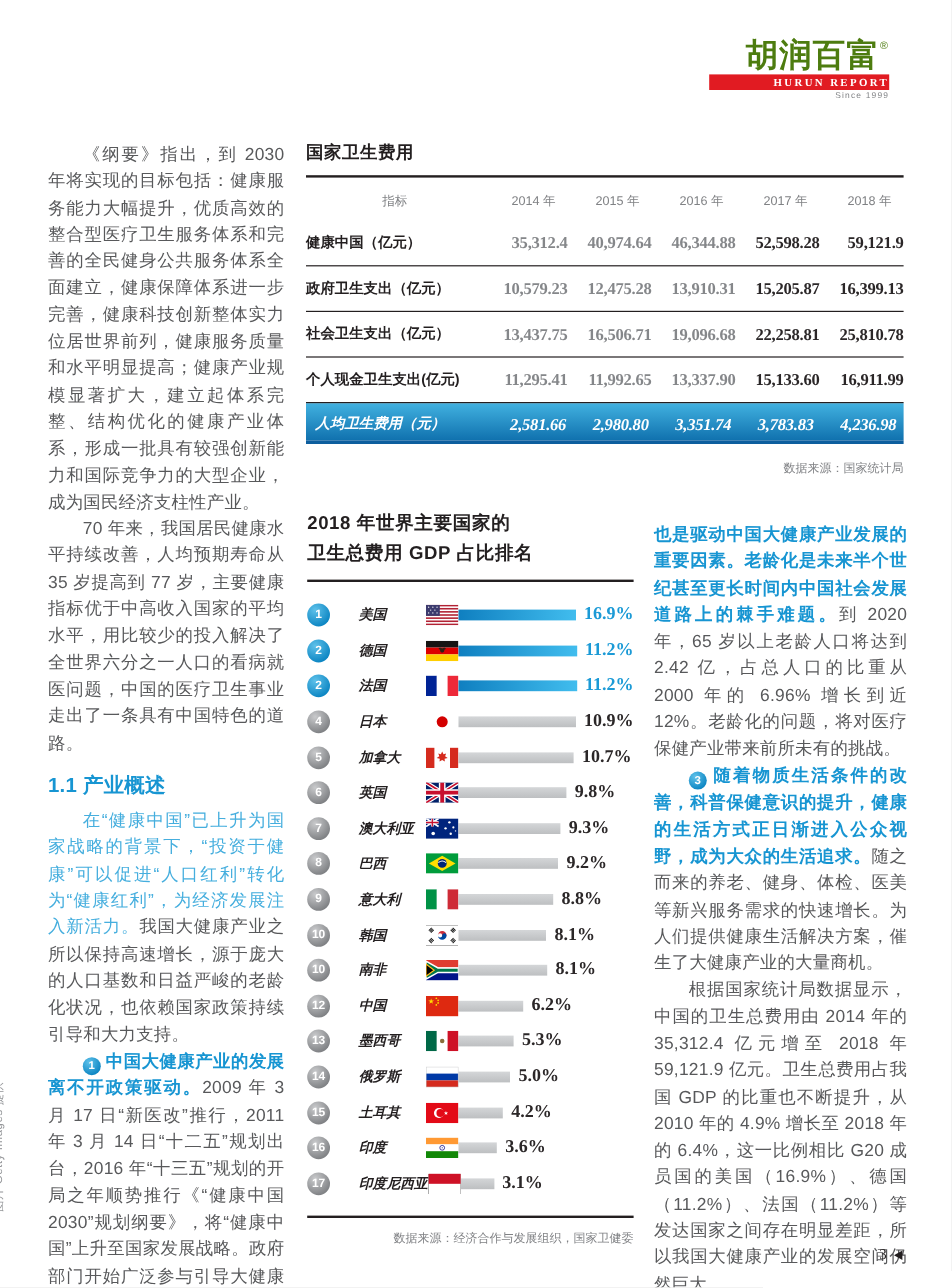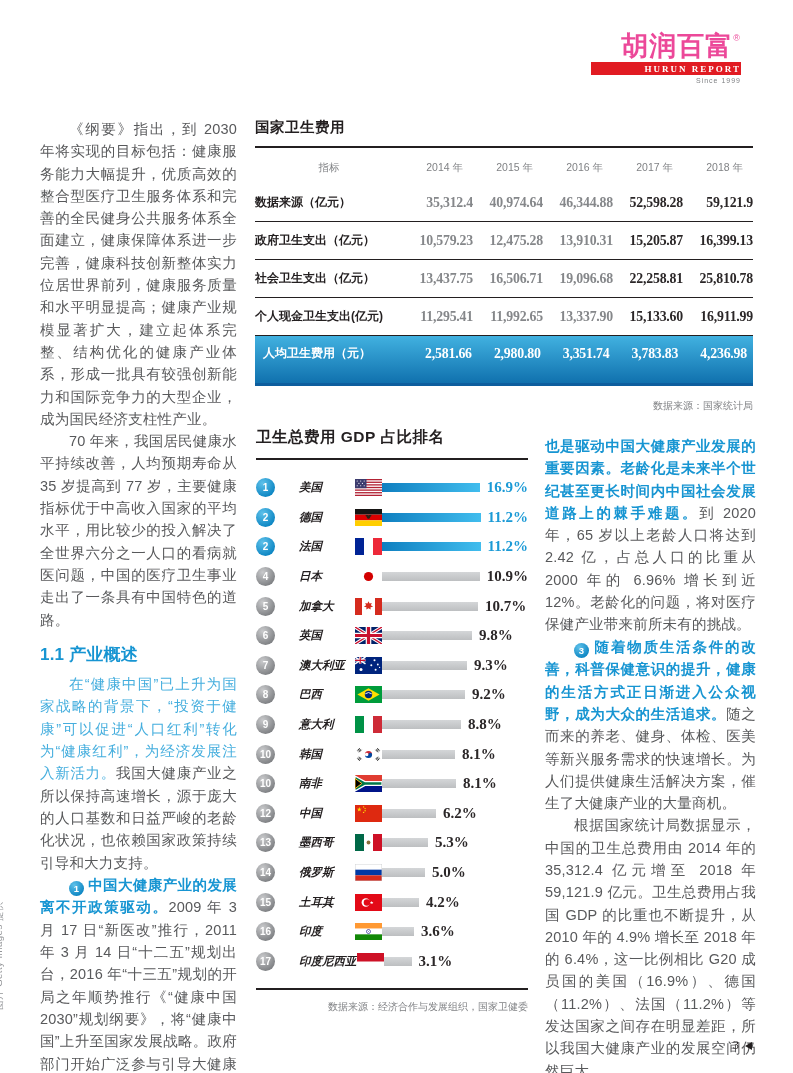--- a/index.html
+++ b/index.html
@@ -1,20 +1,20 @@
 <!DOCTYPE html>
 <html><head>
 <meta charset="utf-8">
 <style>
   html,body{margin:0;padding:0;background:#e8e8e8;}
   #page{position:relative;width:793px;height:1073px;background:#ffffff;margin:0 auto;overflow:hidden;
         font-family:"Liberation Sans",sans-serif;color:#58595b;}
   
   .logo{position:absolute;top:24px;right:52px;width:150px;text-align:right;}
-  .logo-cn{font-weight:900;font-size:27px;line-height:28px;color:#ec4899;letter-spacing:1px;white-space:nowrap;}
+  .logo-cn{font-weight:900;font-size:27px;line-height:28px;color:#4d7c0f;letter-spacing:1px;white-space:nowrap;}
   .logo-cn sup{font-size:9px;font-weight:400;vertical-align:14px;}
   .logo-bar{margin-top:2px;background:#e11b22;color:#fff;font-family:"Liberation Serif",serif;
             font-size:9px;letter-spacing:2px;text-align:right;padding:2px 0 1px;font-weight:700;}
   .logo-since{font-size:7px;color:#808285;letter-spacing:1px;margin-top:2px;}
   
   .col{position:absolute;font-size:14.5px;line-height:22.3px;letter-spacing:0.2px;
        text-align:justify;color:#58595b;}
   #left-col{left:40px;top:118px;width:197px;}
   #right-col{left:545px;top:435px;width:211px;}
   .para{margin:0;text-indent:2em;}
@@ -34,21 +34,21 @@
   .title-rule{height:2px;background:#231f20;margin-top:9px;}
   .t-head{display:flex;padding:13px 0 9px;}
   .t-hlabel{flex:0 0 148px;text-align:center;font-size:10.5px;color:#808285;}
   .t-hcol{flex:1;text-align:right;font-size:10.5px;color:#808285;padding-right:10px;}
   .t-row{display:flex;align-items:center;padding:10px 0;}
   .t-row + .t-row{border-top:1px solid #231f20;}
   .t-label{flex:0 0 148px;font-size:12px;font-weight:bold;color:#231f20;}
   .t-num{flex:1;text-align:right;font-family:"Liberation Serif",serif;font-weight:bold;
          font-size:13.8px;color:#85878a;letter-spacing:-0.2px;}
   .t-num.dk{color:#2b2728;}
-  .t-row.hl{background:linear-gradient(#41b1e0,#1071ae);border-bottom:3px solid #0d5e9e;padding:9px 6px 21px 8px;}
+  .t-row.hl{background:linear-gradient(#41b1e0,#1071ae);border-bottom:3px solid #0d5e9e;padding:9px 6px 5px 8px;font-style:italic;}
   .t-row.hl .t-label{flex-basis:140px;color:#fff;}
   .t-row.hl .t-num{color:#fff;}
   .src-line{text-align:right;font-size:10px;color:#808285;margin-top:13px;}
   
   #chart-box{position:absolute;left:256px;top:424px;width:272px;}
   .chart-title{font-weight:bold;font-size:15.5px;line-height:25px;color:#231f20;letter-spacing:0.5px;}
   #ranking-list{margin-top:13px;}
   .c-row{display:flex;align-items:center;height:29.6px;white-space:nowrap;}
   .badge{flex:0 0 19px;width:19px;height:19px;border-radius:50%;display:inline-flex;align-items:center;
          justify-content:center;color:#fff;font-size:10px;font-weight:bold;}
@@ -101,21 +101,21 @@
     <div class="t-head">
         <span class="t-hlabel">指标</span>
         <span class="t-hcol">2014 年</span>
         <span class="t-hcol">2015 年</span>
         <span class="t-hcol">2016 年</span>
         <span class="t-hcol">2017 年</span>
         <span class="t-hcol">2018 年</span>
       </div>
     <div>
         <div class="t-row">
-          <span class="t-label">数据来源（亿元）</span>
+          <span class="t-label">健康中国（亿元）</span>
           <span class="t-num">35,312.4</span>
           <span class="t-num">40,974.64</span>
           <span class="t-num">46,344.88</span>
           <span class="t-num dk">52,598.28</span>
           <span class="t-num dk">59,121.9</span>
         </div>
         <div class="t-row">
           <span class="t-label">政府卫生支出（亿元）</span>
           <span class="t-num">10,579.23</span>
           <span class="t-num">12,475.28</span>
@@ -146,20 +146,21 @@
           <span class="t-num">3,351.74</span>
           <span class="t-num dk">3,783.83</span>
           <span class="t-num dk">4,236.98</span>
         </div>
       </div>
     <div class="src-line">数据来源：国家统计局</div>
   </div>
 
   <div id="chart-box">
     <div class="chart-title">
+      <div>2018 年世界主要国家的</div>
       <div>卫生总费用 GDP 占比排名</div>
     </div>
     <div class="title-rule"></div>
     <div id="ranking-list">
         <div class="c-row">
           <span class="badge b-blue">1</span>
           <span class="c-name">美国</span>
           <span class="c-flag">
             <svg viewBox="0 0 27 17" preserveAspectRatio="none">
               <rect width="27" height="17" fill="#fff"></rect>

